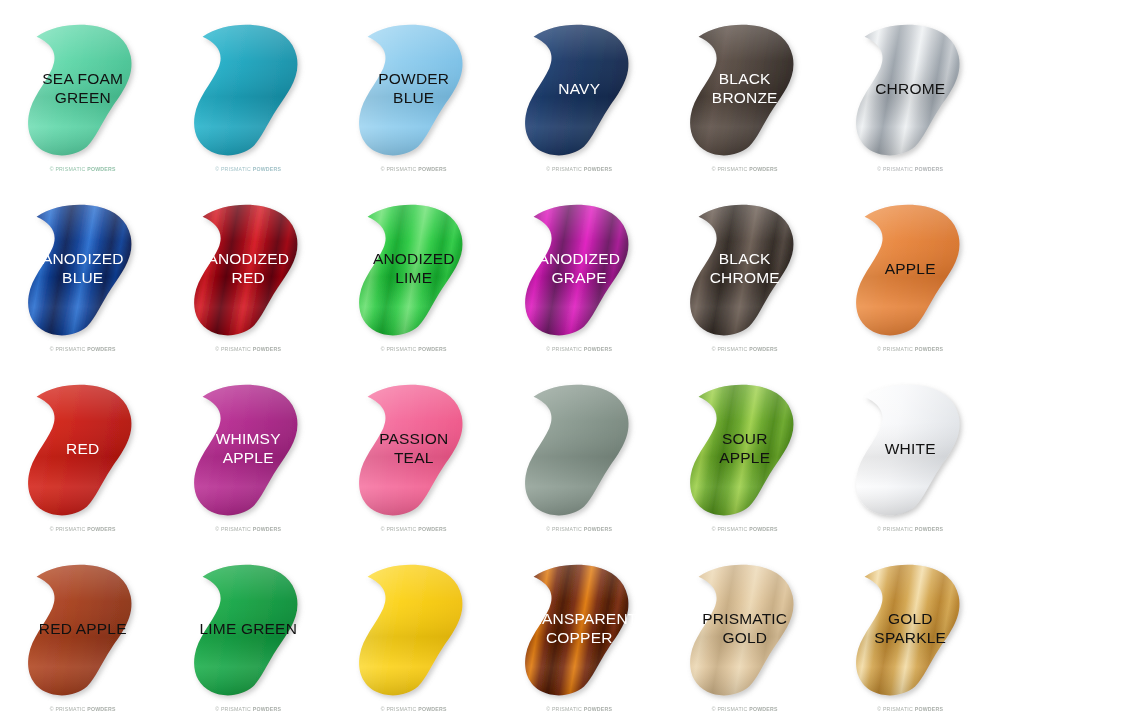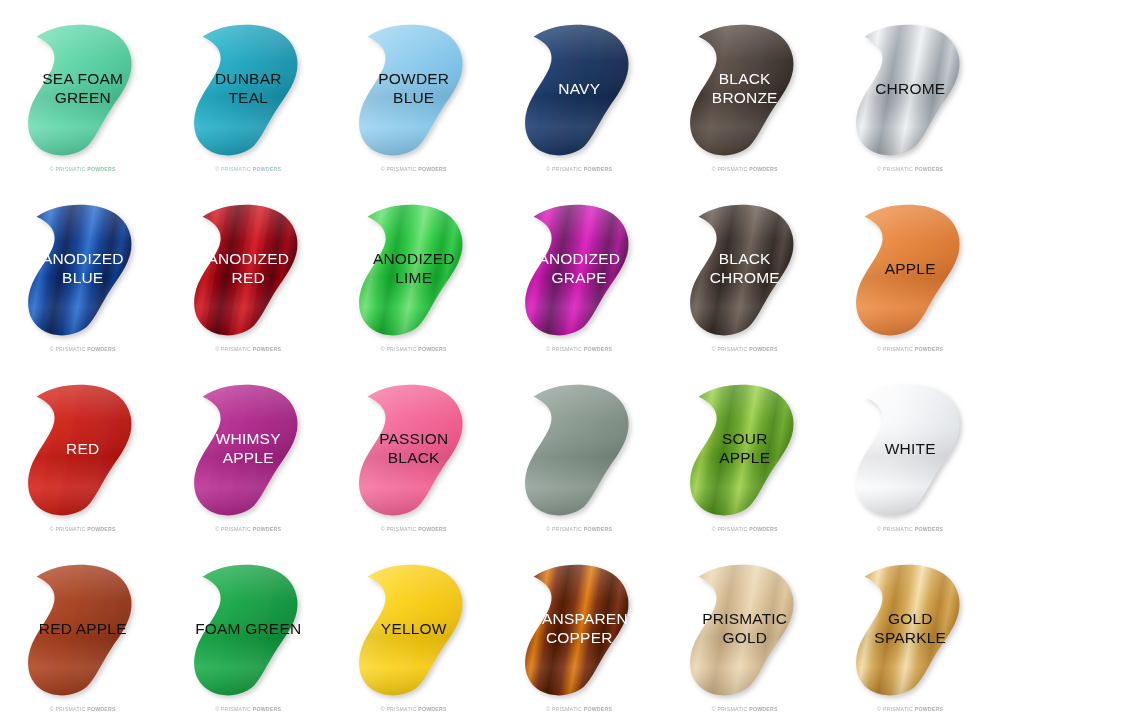--- a/index.html
+++ b/index.html
@@ -118,22 +118,20 @@
             <stop offset="78%" stop-color="#ffffff" stop-opacity="0.10"></stop>
             <stop offset="100%" stop-color="#000000" stop-opacity="0.14"></stop>
           </linearGradient>
           <filter id="sh1" x="-30%" y="-30%" width="170%" height="170%">
             <feDropShadow dx="2.5" dy="3" stdDeviation="3.2" flood-color="#8d8d8d" flood-opacity="0.45"></feDropShadow>
           </filter>
         </defs>
         <path d="M 42 24 C 62 10, 90 8, 112 12 C 132 16, 146 28, 150 46 C 155 70, 140 88, 128 106 C 116 124, 110 140, 100 150 C 88 161, 66 163, 52 156 C 36 148, 30 132, 33 114 C 36 94, 52 78, 60 60 C 67 44, 60 32, 42 24 Z" fill="url(#g1)" filter="url(#sh1)"></path>
         <path d="M 42 24 C 62 10, 90 8, 112 12 C 132 16, 146 28, 150 46 C 155 70, 140 88, 128 106 C 116 124, 110 140, 100 150 C 88 161, 66 163, 52 156 C 36 148, 30 132, 33 114 C 36 94, 52 78, 60 60 C 67 44, 60 32, 42 24 Z" fill="url(#mg1)"></path>
       </svg>
-      <div class="swatch-label dark">DUNBAR
-TEAL</div>
       <div class="watermark"><span class="wm-c">©</span> <span>PRISMATIC</span> <span class="wm-brand">POWDERS</span></div>
     </div>
     <div class="cell">
       <svg class="swatch-svg" viewBox="0 0 190 170" preserveAspectRatio="xMidYMid meet">
         <defs>
           <linearGradient id="g2" x1="0" y1="0" x2="1" y2="0.22">
             <stop offset="0%" stop-color="#a9daf4"></stop>
             <stop offset="45%" stop-color="#8fcdee"></stop>
             <stop offset="100%" stop-color="#79bfe6"></stop>
           </linearGradient>
@@ -502,21 +500,21 @@
             <stop offset="100%" stop-color="#000000" stop-opacity="0.14"></stop>
           </linearGradient>
           <filter id="sh14" x="-30%" y="-30%" width="170%" height="170%">
             <feDropShadow dx="2.5" dy="3" stdDeviation="3.2" flood-color="#8d8d8d" flood-opacity="0.45"></feDropShadow>
           </filter>
         </defs>
         <path d="M 42 24 C 62 10, 90 8, 112 12 C 132 16, 146 28, 150 46 C 155 70, 140 88, 128 106 C 116 124, 110 140, 100 150 C 88 161, 66 163, 52 156 C 36 148, 30 132, 33 114 C 36 94, 52 78, 60 60 C 67 44, 60 32, 42 24 Z" fill="url(#g14)" filter="url(#sh14)"></path>
         <path d="M 42 24 C 62 10, 90 8, 112 12 C 132 16, 146 28, 150 46 C 155 70, 140 88, 128 106 C 116 124, 110 140, 100 150 C 88 161, 66 163, 52 156 C 36 148, 30 132, 33 114 C 36 94, 52 78, 60 60 C 67 44, 60 32, 42 24 Z" fill="url(#mg14)"></path>
       </svg>
       <div class="swatch-label dark">PASSION
-BLACK</div>
+TEAL</div>
       <div class="watermark"><span class="wm-c">©</span> <span>PRISMATIC</span> <span class="wm-brand">POWDERS</span></div>
     </div>
     <div class="cell">
       <svg class="swatch-svg" viewBox="0 0 190 170" preserveAspectRatio="xMidYMid meet">
         <defs>
           <linearGradient id="g15" x1="0" y1="0" x2="1" y2="0.22">
             <stop offset="0%" stop-color="#9aa99f"></stop>
             <stop offset="45%" stop-color="#8a9a90"></stop>
             <stop offset="100%" stop-color="#78887e"></stop>
           </linearGradient>
@@ -635,21 +633,21 @@
             <stop offset="78%" stop-color="#ffffff" stop-opacity="0.10"></stop>
             <stop offset="100%" stop-color="#000000" stop-opacity="0.14"></stop>
           </linearGradient>
           <filter id="sh19" x="-30%" y="-30%" width="170%" height="170%">
             <feDropShadow dx="2.5" dy="3" stdDeviation="3.2" flood-color="#8d8d8d" flood-opacity="0.45"></feDropShadow>
           </filter>
         </defs>
         <path d="M 42 24 C 62 10, 90 8, 112 12 C 132 16, 146 28, 150 46 C 155 70, 140 88, 128 106 C 116 124, 110 140, 100 150 C 88 161, 66 163, 52 156 C 36 148, 30 132, 33 114 C 36 94, 52 78, 60 60 C 67 44, 60 32, 42 24 Z" fill="url(#g19)" filter="url(#sh19)"></path>
         <path d="M 42 24 C 62 10, 90 8, 112 12 C 132 16, 146 28, 150 46 C 155 70, 140 88, 128 106 C 116 124, 110 140, 100 150 C 88 161, 66 163, 52 156 C 36 148, 30 132, 33 114 C 36 94, 52 78, 60 60 C 67 44, 60 32, 42 24 Z" fill="url(#mg19)"></path>
       </svg>
-      <div class="swatch-label dark">FOAM GREEN</div>
+      <div class="swatch-label dark">LIME GREEN</div>
       <div class="watermark"><span class="wm-c">©</span> <span>PRISMATIC</span> <span class="wm-brand">POWDERS</span></div>
     </div>
     <div class="cell">
       <svg class="swatch-svg" viewBox="0 0 190 170" preserveAspectRatio="xMidYMid meet">
         <defs>
           <linearGradient id="g20" x1="0" y1="0" x2="1" y2="0.22">
             <stop offset="0%" stop-color="#fde04a"></stop>
             <stop offset="45%" stop-color="#fbd117"></stop>
             <stop offset="100%" stop-color="#f0c107"></stop>
           </linearGradient>
@@ -660,21 +658,20 @@
             <stop offset="78%" stop-color="#ffffff" stop-opacity="0.10"></stop>
             <stop offset="100%" stop-color="#000000" stop-opacity="0.14"></stop>
           </linearGradient>
           <filter id="sh20" x="-30%" y="-30%" width="170%" height="170%">
             <feDropShadow dx="2.5" dy="3" stdDeviation="3.2" flood-color="#8d8d8d" flood-opacity="0.45"></feDropShadow>
           </filter>
         </defs>
         <path d="M 42 24 C 62 10, 90 8, 112 12 C 132 16, 146 28, 150 46 C 155 70, 140 88, 128 106 C 116 124, 110 140, 100 150 C 88 161, 66 163, 52 156 C 36 148, 30 132, 33 114 C 36 94, 52 78, 60 60 C 67 44, 60 32, 42 24 Z" fill="url(#g20)" filter="url(#sh20)"></path>
         <path d="M 42 24 C 62 10, 90 8, 112 12 C 132 16, 146 28, 150 46 C 155 70, 140 88, 128 106 C 116 124, 110 140, 100 150 C 88 161, 66 163, 52 156 C 36 148, 30 132, 33 114 C 36 94, 52 78, 60 60 C 67 44, 60 32, 42 24 Z" fill="url(#mg20)"></path>
       </svg>
-      <div class="swatch-label dark">YELLOW</div>
       <div class="watermark"><span class="wm-c">©</span> <span>PRISMATIC</span> <span class="wm-brand">POWDERS</span></div>
     </div>
     <div class="cell">
       <svg class="swatch-svg" viewBox="0 0 190 170" preserveAspectRatio="xMidYMid meet">
         <defs>
           <linearGradient id="g21" x1="0" y1="0" x2="1" y2="0.22">
             <stop offset="0%" stop-color="#4a1604"></stop>
             <stop offset="11%" stop-color="#7a2c08"></stop>
             <stop offset="22%" stop-color="#e07a10"></stop>
             <stop offset="31%" stop-color="#7a2c08"></stop>

